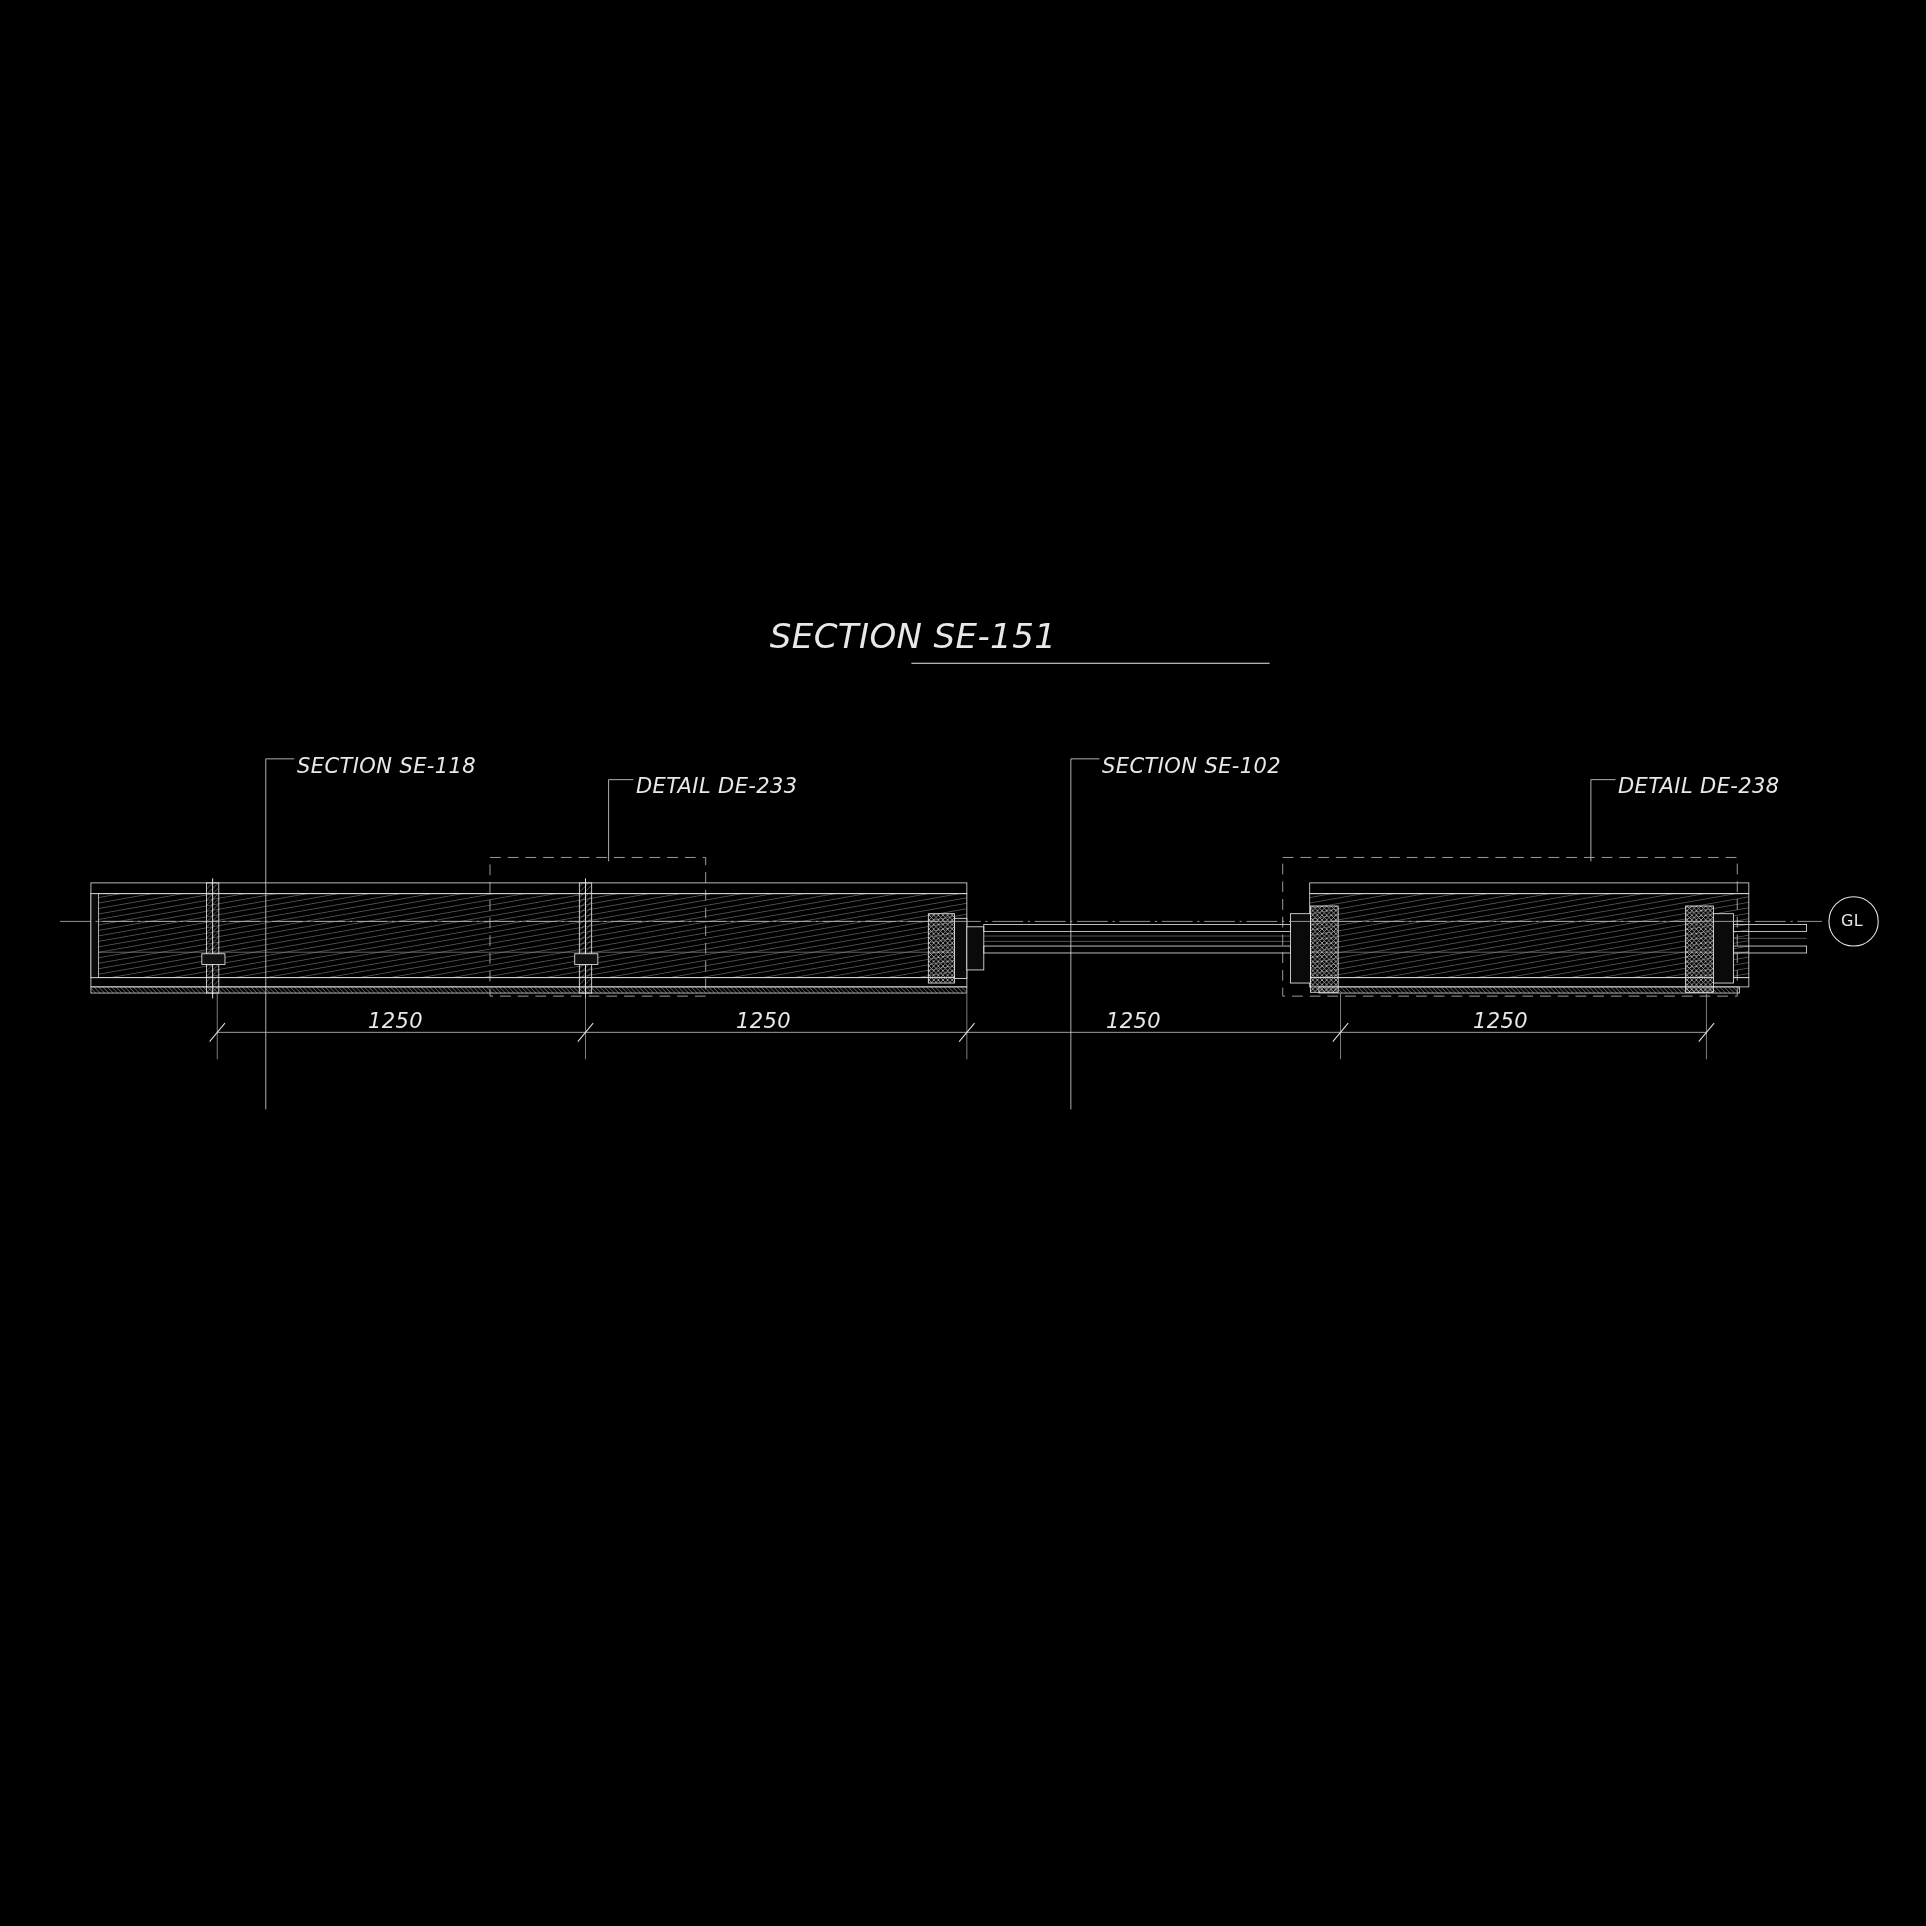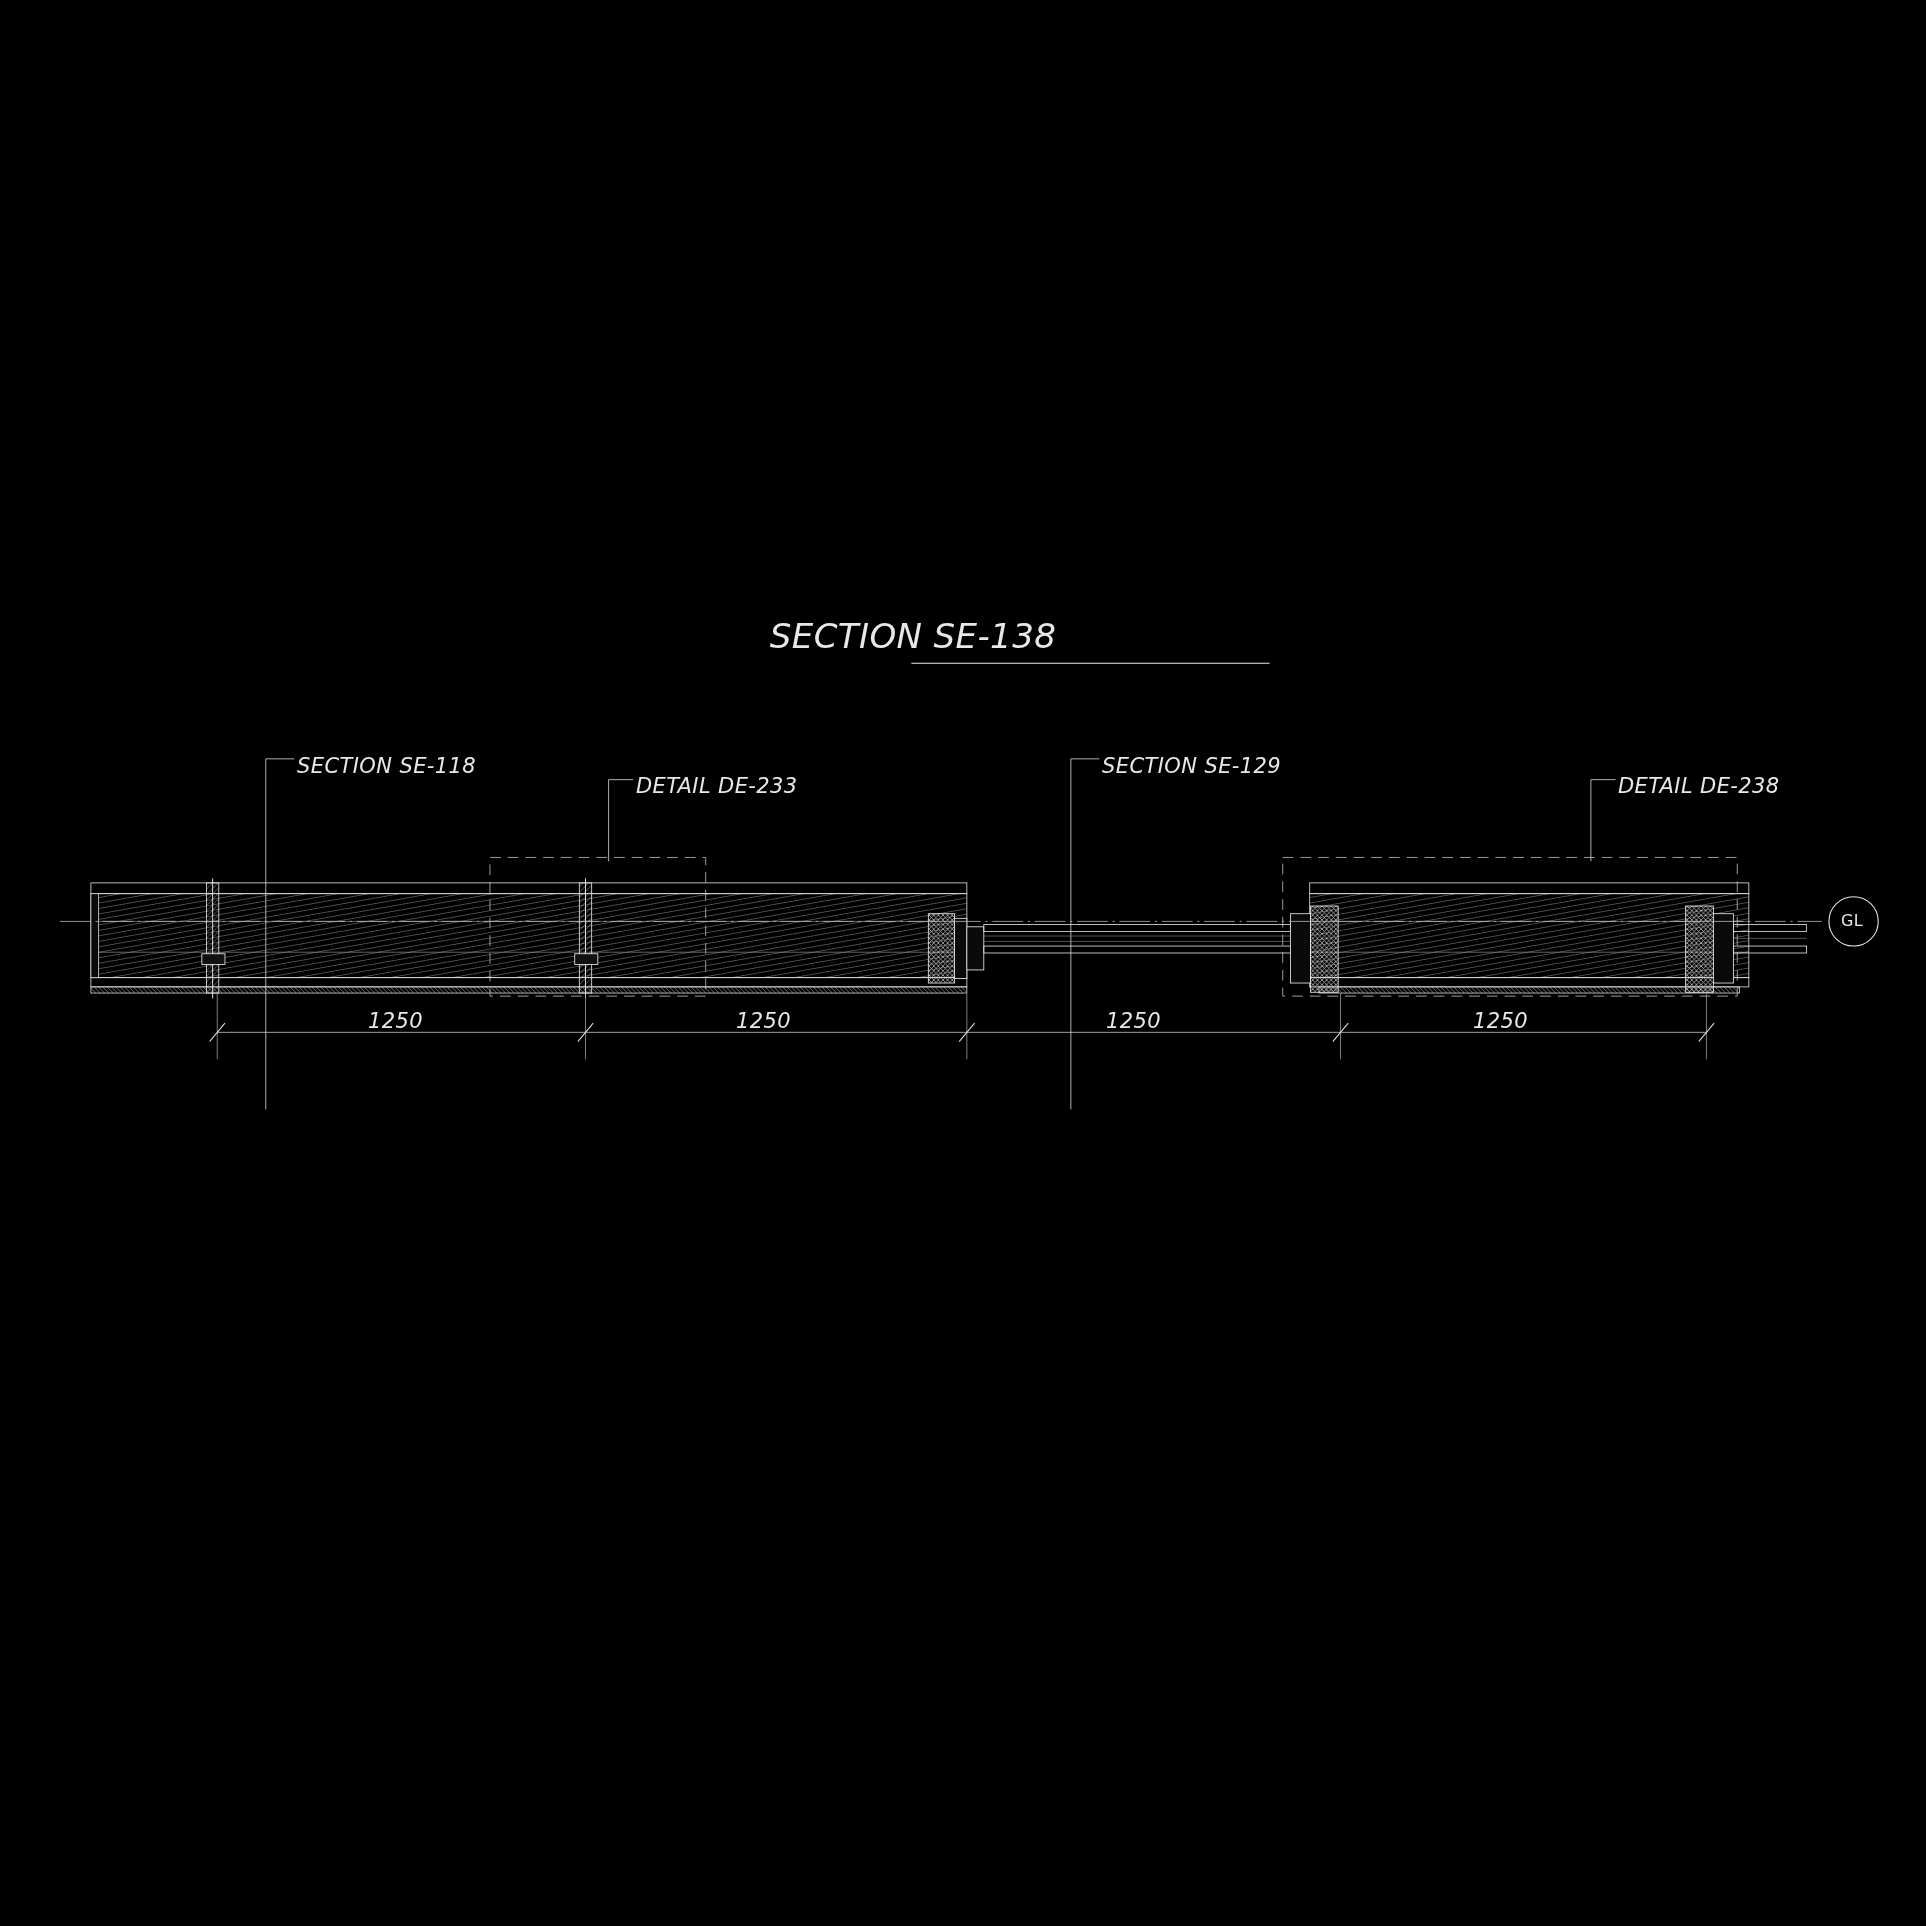--- a/index.html
+++ b/index.html
@@ -44,25 +44,25 @@
     width: 1926px;
     height: 1926px;
     pointer-events: none;
   }
 </style>
 </head>
 <body>
 
 <div id="stage">
 
-  <div class="cad-text" id="title">SECTION SE-138</div>
+  <div class="cad-text" id="title">SECTION SE-151</div>
 
   <div class="cad-text tag-label" style="left:297px; top:754px;">SECTION SE-118</div>
   <div class="cad-text tag-label" style="left:636px; top:774px;">DETAIL DE-233</div>
-  <div class="cad-text tag-label" style="left:1102px; top:754px;">SECTION SE-129</div>
+  <div class="cad-text tag-label" style="left:1102px; top:754px;">SECTION SE-102</div>
   <div class="cad-text tag-label" style="left:1618px; top:774px;">DETAIL DE-238</div>
 
   <div class="cad-text dim-label" style="left:368px; top:1009px;">1250</div>
   <div class="cad-text dim-label" style="left:736px; top:1009px;">1250</div>
   <div class="cad-text dim-label" style="left:1106px; top:1009px;">1250</div>
   <div class="cad-text dim-label" style="left:1473px; top:1009px;">1250</div>
 
   <div class="cad-text" style="left:1841px; top:911px; font-size:16px; font-style:normal;">GL</div>
 
   <svg class="overlay" viewBox="0 0 2500 2500">

